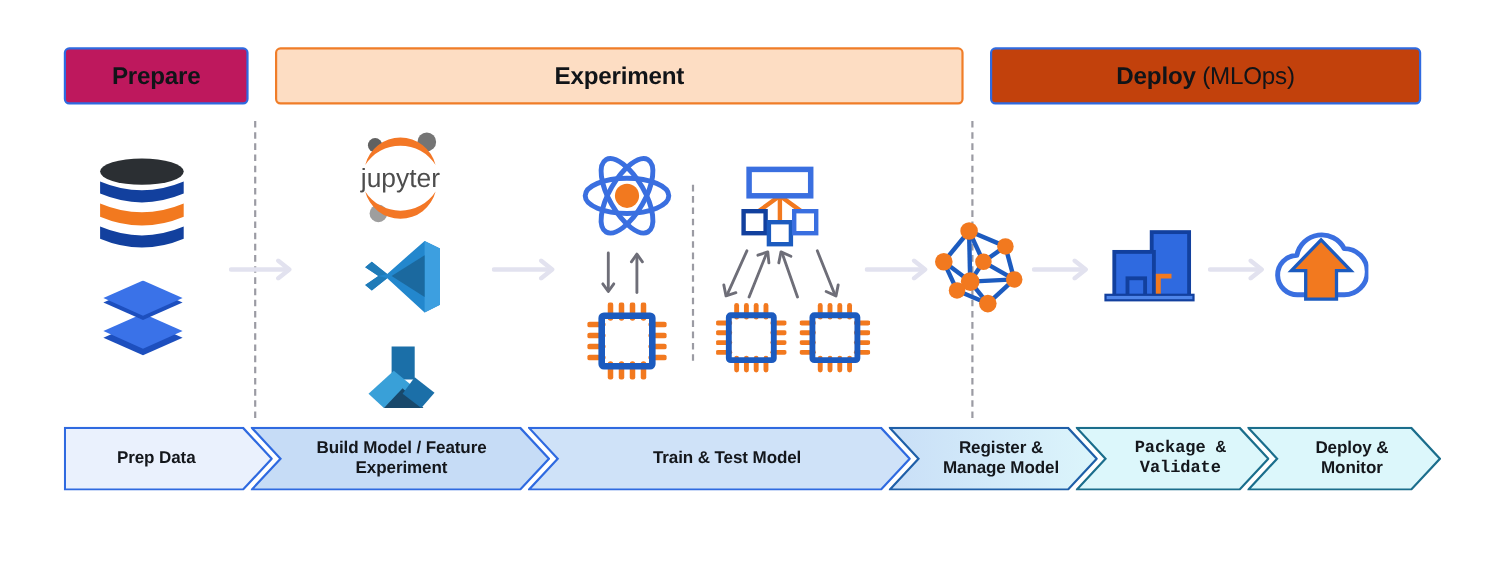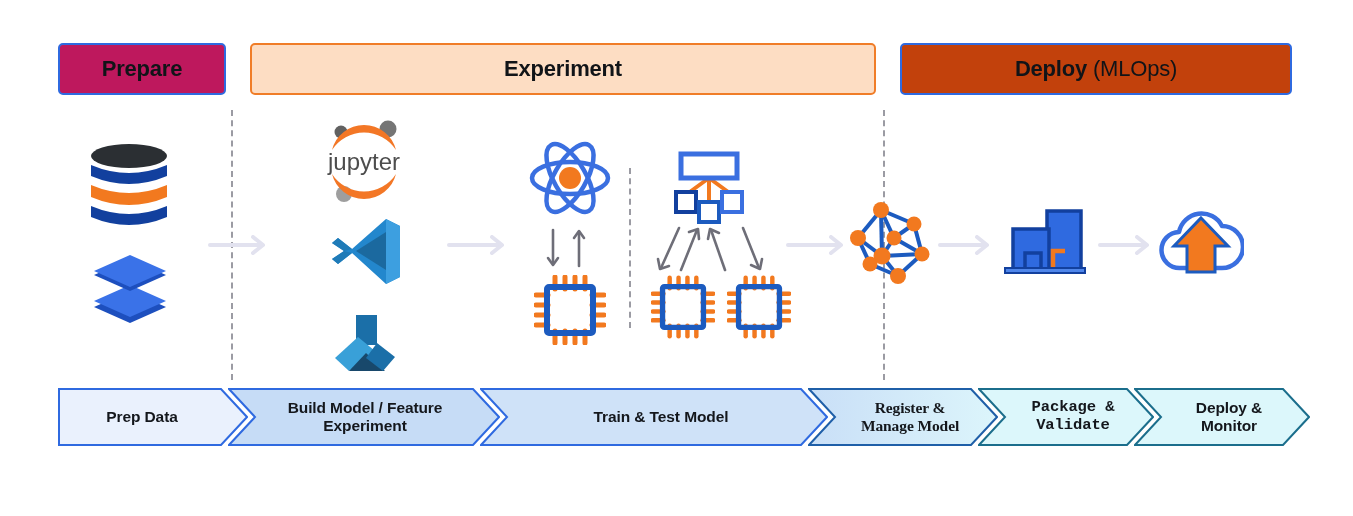--- a/index.html
+++ b/index.html
@@ -354,21 +354,21 @@
 
     <div class="chev" style="left:480px;width:348px;">
       <svg width="348" height="58" viewBox="0 0 348 58" preserveAspectRatio="none">
         <polygon points="1,1 321,1 347,29 321,57 1,57 27,29" fill="#cfe2f8" stroke="#2f6ae0" stroke-width="2"></polygon>
       </svg>
       <div class="chev-text" style="margin-left:14px;">
         <div>Train &amp; Test Model</div>
       </div>
     </div>
 
-    <div class="chev" style="left:808px;width:190px;font-family:Liberation Serif, serif;">
+    <div class="chev" style="left:808px;width:190px;">
       <svg width="190" height="58" viewBox="0 0 190 58" preserveAspectRatio="none">
         <defs>
           <linearGradient id="gradReg" x1="0" y1="0" x2="1" y2="0">
             <stop offset="0%" stop-color="#c9dff7"></stop>
             <stop offset="100%" stop-color="#dcf5fb"></stop>
           </linearGradient>
         </defs>
         <polygon points="1,1 163,1 189,29 163,57 1,57 27,29" fill="url(#gradReg)" stroke="#1f5fa8" stroke-width="2"></polygon>
       </svg>
       <div class="chev-text" style="margin-left:14px;">

